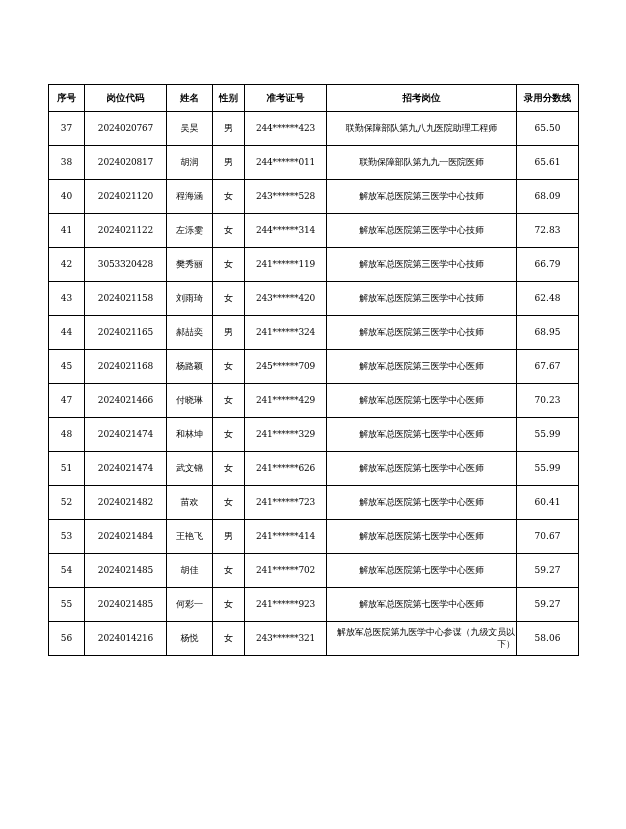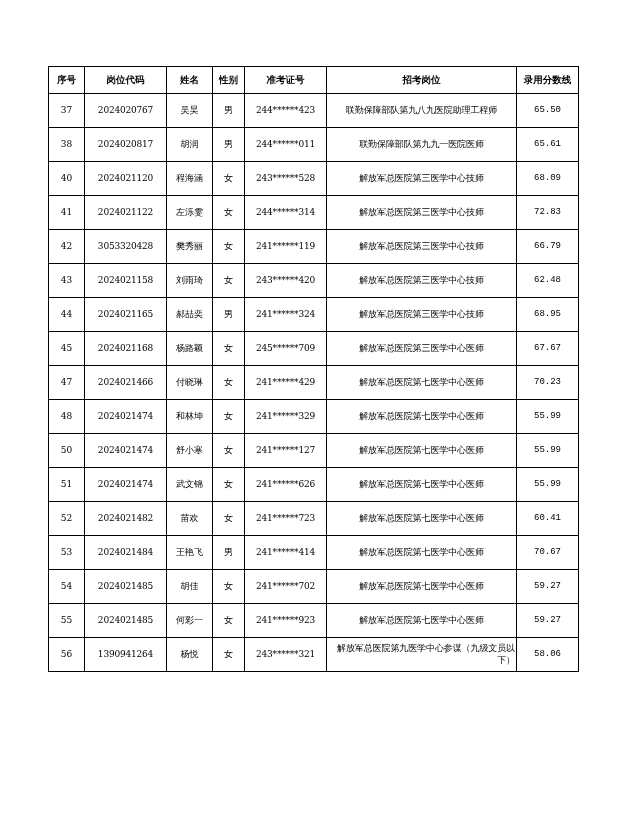--- a/index.html
+++ b/index.html
@@ -11,21 +11,21 @@
     width: 626px;
     height: 829px;
     font-family: "DejaVu Serif", "Liberation Serif", serif;
     color: #000000;
   }
   .page {
     position: relative;
     width: 626px;
     height: 694px;
     box-sizing: border-box;
-    padding: 66px 48px 0 48px;
+    padding: 84px 48px 0 48px;
   }
   table.roster {
     width: 530px;
     border-collapse: collapse;
     table-layout: fixed;
   }
   table.roster th,
   table.roster td {
     border: 1px solid #000000;
     text-align: center;
@@ -61,21 +61,20 @@
     font-size: 9px;
     padding: 0 3px;
     letter-spacing: -0.1px;
   }
   td.post.two-line {
     text-align: right;
     line-height: 1.3;
   }
   td.score {
     font-size: 9px;
-    font-family: Liberation Mono, monospace;
   }
   td.seq {
     font-size: 9px;
   }
 </style>
 </head>
 <body>
 
 <div class="page">
   <table class="roster">
@@ -184,29 +183,20 @@
         <tr>
           <td class="seq">48</td>
           <td class="code">2024021474</td>
           <td class="name">和林坤</td>
           <td class="sex">女</td>
           <td class="exam">241******329</td>
           <td class="post">解放军总医院第七医学中心医师</td>
           <td class="score">55.99</td>
         </tr>
         <tr>
-          <td class="seq">50</td>
-          <td class="code">2024021474</td>
-          <td class="name">舒小寒</td>
-          <td class="sex">女</td>
-          <td class="exam">241******127</td>
-          <td class="post">解放军总医院第七医学中心医师</td>
-          <td class="score">55.99</td>
-        </tr>
-        <tr>
           <td class="seq">51</td>
           <td class="code">2024021474</td>
           <td class="name">武文锦</td>
           <td class="sex">女</td>
           <td class="exam">241******626</td>
           <td class="post">解放军总医院第七医学中心医师</td>
           <td class="score">55.99</td>
         </tr>
         <tr>
           <td class="seq">52</td>
@@ -239,21 +229,21 @@
           <td class="seq">55</td>
           <td class="code">2024021485</td>
           <td class="name">何彩一</td>
           <td class="sex">女</td>
           <td class="exam">241******923</td>
           <td class="post">解放军总医院第七医学中心医师</td>
           <td class="score">59.27</td>
         </tr>
         <tr>
           <td class="seq">56</td>
-          <td class="code">1390941264</td>
+          <td class="code">2024014216</td>
           <td class="name">杨悦</td>
           <td class="sex">女</td>
           <td class="exam">243******321</td>
           <td class="post two-line">解放军总医院第九医学中心参谋（九级文员以下）</td>
           <td class="score">58.06</td>
         </tr>
       </tbody>
   </table>
 </div>
 

